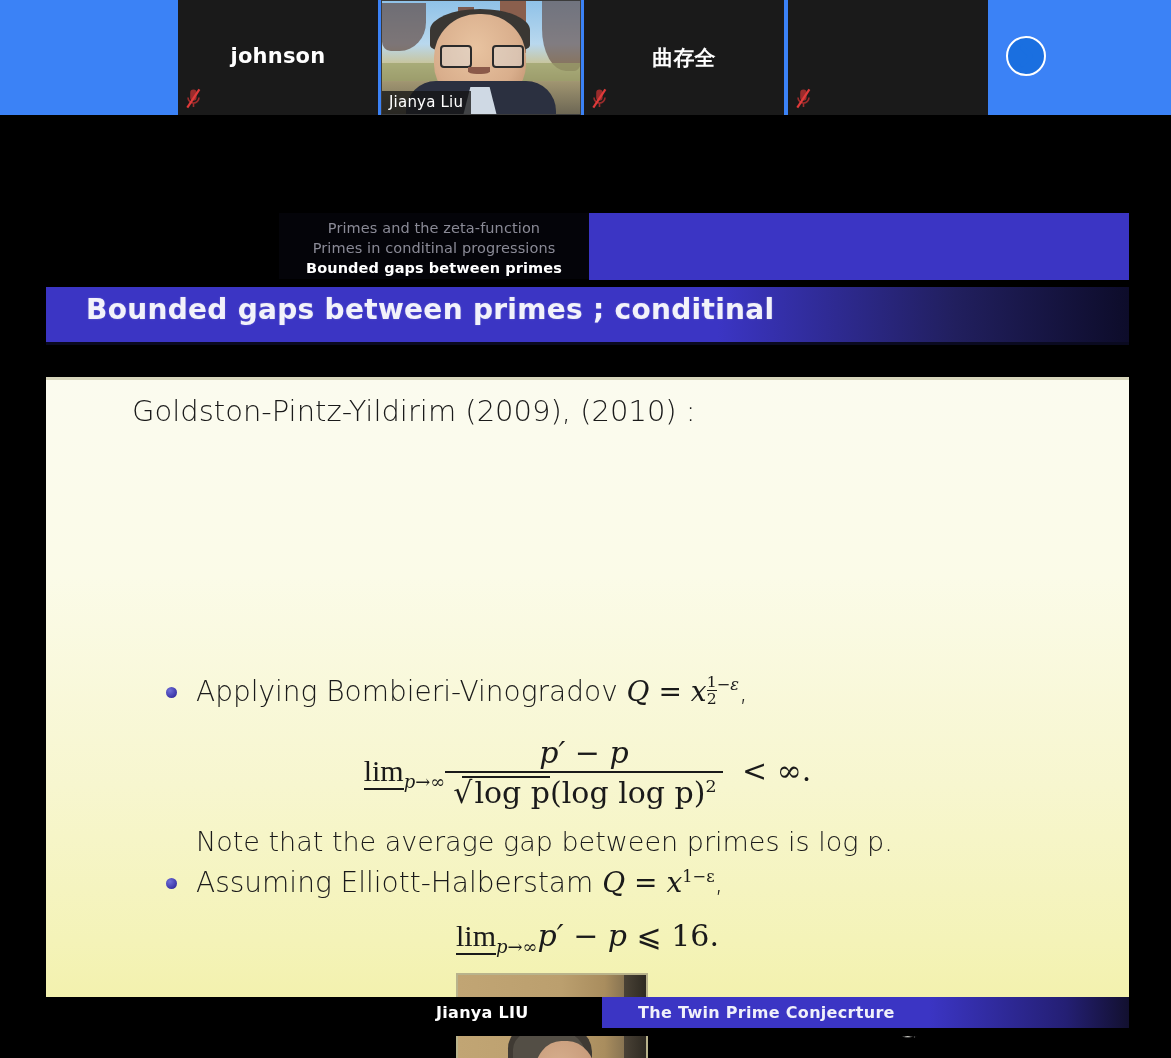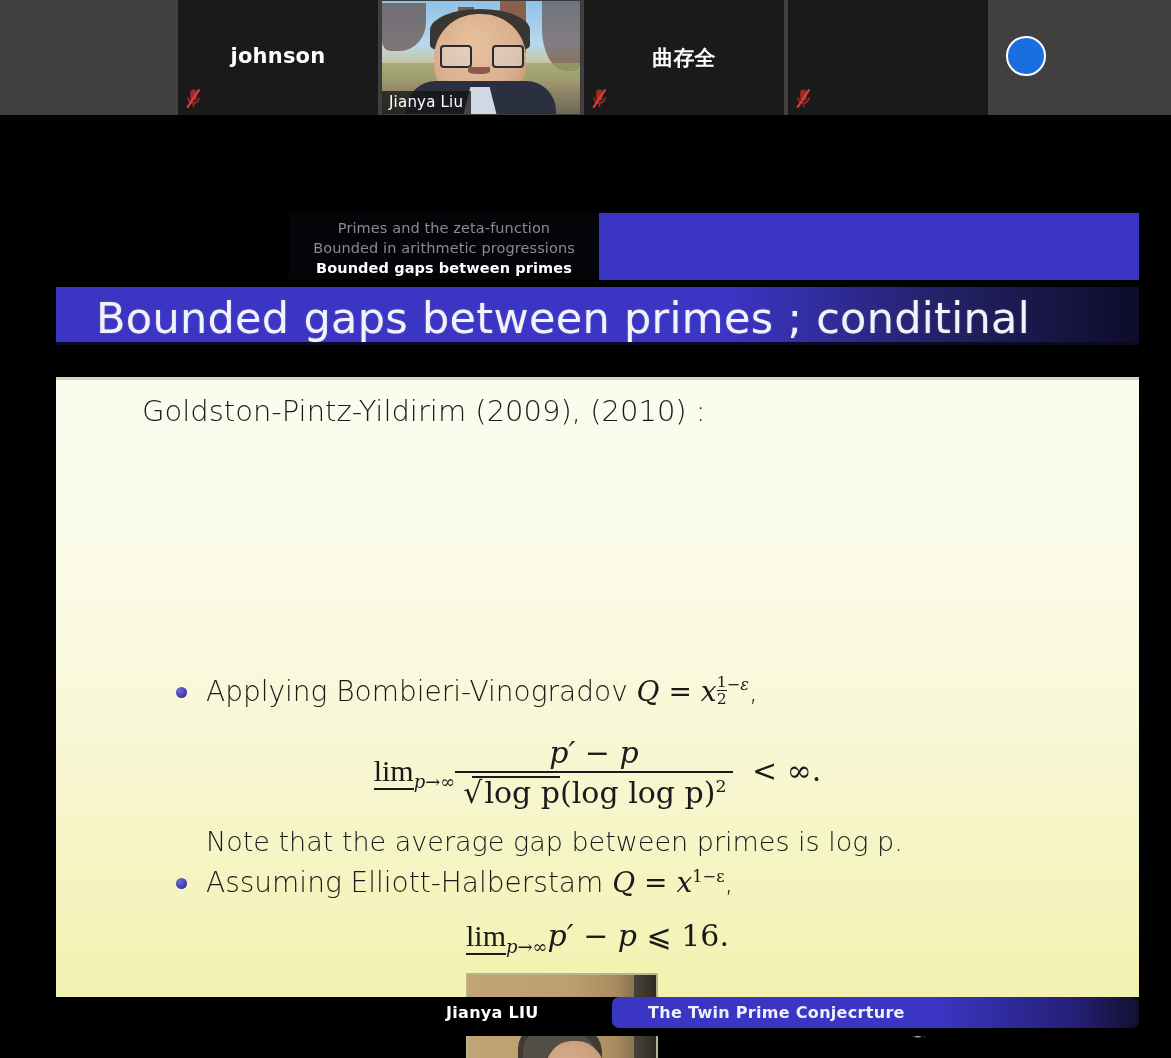--- a/index.html
+++ b/index.html
@@ -14,21 +14,21 @@
     overflow: hidden;
     font-family: "DejaVu Sans", sans-serif;
   }
 
   
   #participant-strip {
     position: absolute;
     left: 0; top: 0;
     width: 1171px;
     height: 115px;
-    background: #404040;
+    background: #3b82f6;
     text-decoration: underline;
   }
   .ptile {
     position: absolute;
     top: 0;
     height: 115px;
     background: #1a1a1a;
     overflow: hidden;
   }
   .ptile-name-center {
@@ -124,21 +124,21 @@
     border-radius: 50%;
     background: #1a6fe0;
     border: 2px solid #ffffff;
     box-sizing: border-box;
   }
   #next-participants-btn svg { display:block; }
 
   
   #slide-region {
     position: absolute;
-    left: 14px; top: 115px;
+    left: 4px; top: 115px;
     width: 953px; height: 943px;
     background: #000000;
     padding-left: 24px;
   }
   #nav-breadcrumb {
     position: absolute;
     left: 275px; top: 98px;
     width: 310px; height: 66px;
     background: #040409;
     text-align: center;
@@ -166,22 +166,22 @@
     position: absolute;
     left: 42px; top: 172px;
     width: 1083px; height: 58px;
     background: linear-gradient(to right, #3b35c4 0%, #3b35c4 62%, #211f5e 84%, #0d0c2a 100%);
     box-shadow: 0 -3px 0 #0a0a20 inset;
   }
   #slide-title-text {
     position: absolute;
     left: 40px; top: 6px;
     color: #f2f2fa;
-    font-size: 43px;
-    font-weight: 400;
+    font-size: 28px;
+    font-weight: 700;
     letter-spacing: 0.3px;
     white-space: nowrap;
     text-shadow: 0 0 2px rgba(255,255,255,0.25);
   }
   #slide-body {
     position: absolute;
     left: 42px; top: 230px;
     width: 1083px; height: 652px;
     background: linear-gradient(to bottom, #fbfbef 0%, #fbfbe8 30%, #f7f6cf 62%, #f4f3b8 86%, #f2f0a8 100%);
     border-top: 3px solid #d8d6bc;
@@ -338,21 +338,20 @@
     color: #ffffff;
     font-size: 16px;
     font-weight: bold;
     letter-spacing: 0.3px;
   }
   #footer-title-block {
     position: absolute;
     left: 556px; top: 0;
     width: 527px; height: 31px;
     background: linear-gradient(to right,#3b35c4 0%, #3b35c4 62%, #241f74 88%, #12102f 100%);
-    border-radius: 7px;
   }
   #footer-title {
     position: absolute;
     left: 36px; top: 6px;
     color: #f0f0fa;
     font-size: 16px;
     font-weight: bold;
     letter-spacing: 0.3px;
   }
   #footer-bottom-strip {
@@ -418,21 +417,21 @@
     <svg width="36" height="36" viewBox="0 0 36 36">
       <polyline points="14,9 23,18 14,27" fill="none" stroke="#1a6fe0" stroke-width="4.5" stroke-linecap="round" stroke-linejoin="round"></polyline>
     </svg>
   </div>
 </div>
 
 <div id="slide-region">
 
   <div id="nav-breadcrumb">
     <span class="crumb">Primes and the zeta-function</span>
-    <span class="crumb">Bounded in arithmetic progressions</span>
+    <span class="crumb">Primes in conditinal progressions</span>
     <span class="crumb active">Bounded gaps between primes</span>
   </div>
   <div id="nav-accent-bar"></div>
 
   <div id="slide-title-bar">
     <div id="slide-title-text">Bounded gaps between primes ; conditinal</div>
   </div>
 
   <div id="slide-body">
 

